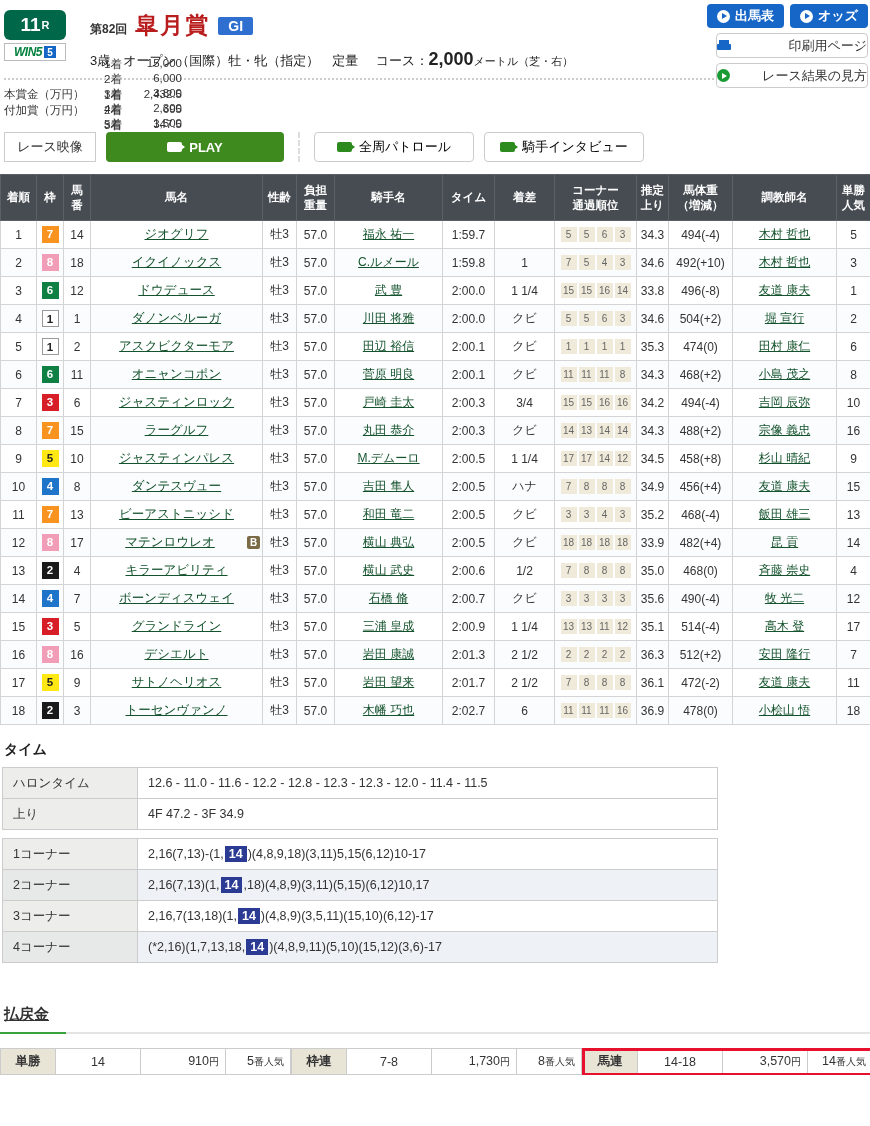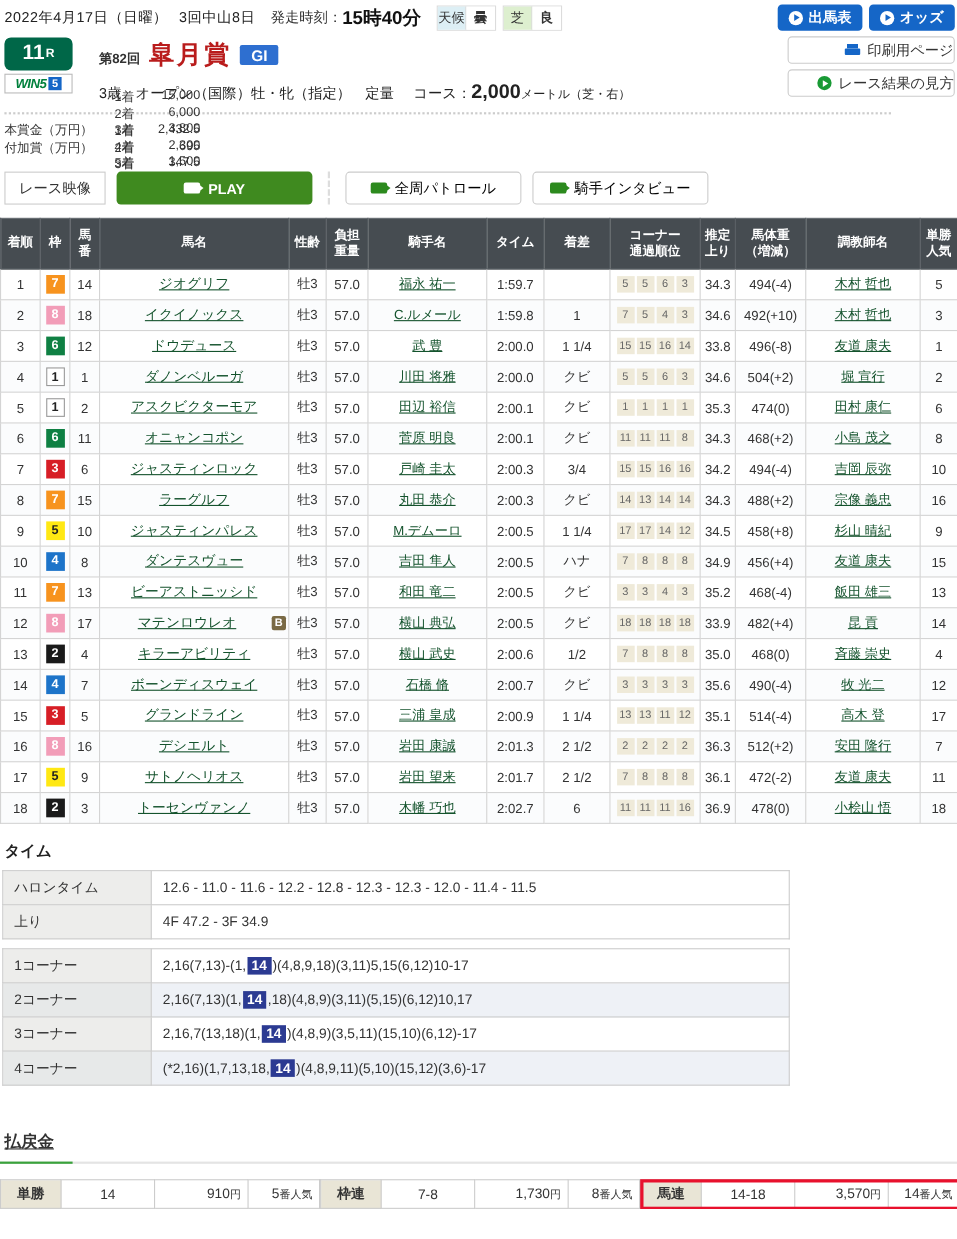--- a/index.html
+++ b/index.html
@@ -26,21 +26,21 @@
   .right-btns { position:absolute; top:4px; right:2px; width:168px; }
   .btn-row { display:flex; gap:6px; justify-content:flex-end; }
   .btn-blue {
     display:flex; align-items:center; gap:5px; background:#1566c7; color:#fff;
     font-weight:bold; font-size:13px; padding:0 10px; height:24px; border-radius:4px;
     border:none; cursor:pointer;
   }
   .circ-arrow { width:13px; height:13px; border-radius:50%; background:#fff; position:relative; flex:0 0 13px; }
   .circ-arrow::after { content:""; position:absolute; left:5px; top:3.5px; border-left:5px solid #1566c7; border-top:3px solid transparent; border-bottom:3px solid transparent; }
   .btn-white {
-    display:flex; align-items:center; justify-content:flex-end; gap:6px; background:#fff;
+    display:flex; align-items:center; justify-content:space-between; gap:6px; background:#fff;
     border:1px solid #ccc; border-radius:4px; height:25px; width:152px; margin:5px 0 0 auto;
     font-size:13px; color:#333; cursor:pointer;
   }
   .circ-arrow.green { background:#199a35; }
   .circ-arrow.green::after { border-left-color:#fff; }
   .printer-icon { width:14px; height:12px; position:relative; }
   .printer-icon::before { content:""; position:absolute; left:2px; top:0; width:10px; height:4px; background:#1566c7; }
   .printer-icon::after { content:""; position:absolute; left:0; top:4px; width:14px; height:6px; background:#1566c7; border-radius:1px; }
 
   
@@ -126,34 +126,20 @@
   table.pay td.amount { text-align:right; }
   table.pay td.pop { text-align:right; }
   table.pay td .unit { font-size:10px; }
   table.pay tr.hl { outline:3px solid #e8112d; outline-offset:-2px; }
 </style>
 </head>
 <body>
 
 <div class="page">
 
-  <div class="topbar">
-    <span class="date-line">2022年4月17日（日曜）</span>
-    <span class="date-line" style="margin-left:10px;">3回中山8日</span>
-    <span class="start-label">発走時刻：</span>
-    <span class="start-time">15時40分</span>
-    <div class="weather-group">
-      <span class="wbadge blue">天候</span>
-      <span class="wbadge plain">曇</span>
-    </div>
-    <div class="weather-group" style="margin-left:6px;">
-      <span class="wbadge green">芝</span>
-      <span class="wbadge plain">良</span>
-    </div>
-  </div>
 
   <div class="right-btns">
     <div class="btn-row">
       <button class="btn-blue">
         <span class="circ-arrow"></span>
         <span>出馬表</span>
       </button>
       <button class="btn-blue">
         <span class="circ-arrow"></span>
         <span>オッズ</span>

